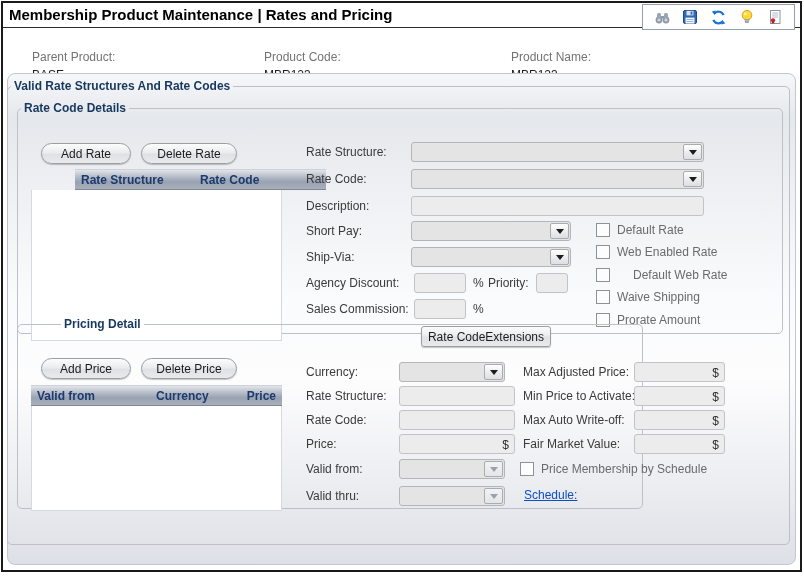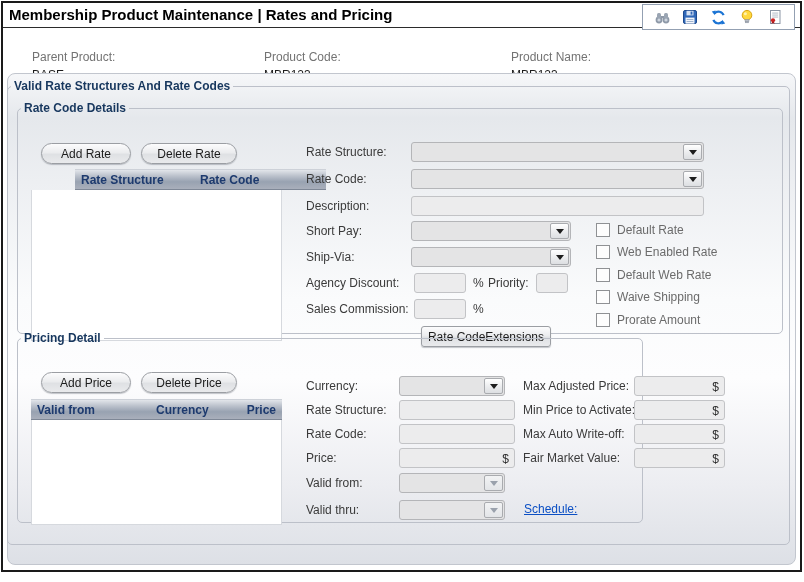--- a/index.html
+++ b/index.html
@@ -185,37 +185,37 @@
     <div class="abs lbl" style="left:455px;top:187px;">%</div>
 
     <div class="abs" style="left:578px;top:108px;display:flex;align-items:center;gap:7px;">
       <span class="cb" style="display:inline-block;"></span>
       <span class="dimlbl">Default Rate</span>
     </div>
     <div class="abs" style="left:578px;top:130px;display:flex;align-items:center;gap:7px;">
       <span class="cb" style="display:inline-block;"></span>
       <span class="dimlbl">Web Enabled Rate</span>
     </div>
-    <div class="abs" style="left:578px;top:153px;display:flex;align-items:center;gap:7px;">
+    <div class="abs" style="left:578px;top:153px;display:flex;align-items:center;gap:23px;">
       <span class="cb" style="display:inline-block;"></span>
       <span class="dimlbl">Default Web Rate</span>
     </div>
     <div class="abs" style="left:578px;top:175px;display:flex;align-items:center;gap:7px;">
       <span class="cb" style="display:inline-block;"></span>
       <span class="dimlbl">Waive Shipping</span>
     </div>
     <div class="abs" style="left:578px;top:198px;display:flex;align-items:center;gap:7px;">
       <span class="cb" style="display:inline-block;"></span>
       <span class="dimlbl">Prorate Amount</span>
     </div>
 
     <div class="abs sq-btn" style="left:403px;top:211px;width:130px;height:21px;">Rate CodeExtensions</div>
   </fieldset>
 
-  <fieldset class="grp" style="left:14px;top:328px;width:626px;height:192px;">
+  <fieldset class="grp" style="left:14px;top:314px;width:626px;height:192px;padding-left:40px;">
     <legend>Pricing Detail</legend>
 
     <div class="abs pill-btn" style="left:23px;top:27px;width:90px;height:21px;">Add Price</div>
     <div class="abs pill-btn" style="left:123px;top:27px;width:96px;height:21px;">Delete Price</div>
 
     <div class="abs tbl-header" style="left:13px;top:54px;width:251px;">
       <span style="padding-left:6px;">Valid from</span>
       <span style="position:absolute;left:125px;">Currency</span>
       <span style="position:absolute;right:6px;">Price</span>
     </div>
@@ -278,17 +278,21 @@
       <span class="abs" style="left:5px;top:3px;font-size:12px;"></span>
       <span class="suffix">$</span>
     </div>
 
     <div class="abs lbl" style="left:505px;top:106px;">Fair Market Value:</div>
     <div class="abs tinput" style="left:616px;top:103px;width:91px;">
       <span class="abs" style="left:5px;top:3px;font-size:12px;"></span>
       <span class="suffix">$</span>
     </div>
 
+    <div class="abs" style="left:502px;top:131px;display:flex;align-items:center;gap:7px;">
+      <span class="cb" style="display:inline-block;"></span>
+      <span class="dimlbl">Price Membership by Schedule</span>
+    </div>
 
     <a class="abs link" style="left:506px;top:157px;">Schedule:</a>
   </fieldset>
 
 </div>
 
 </body></html>

